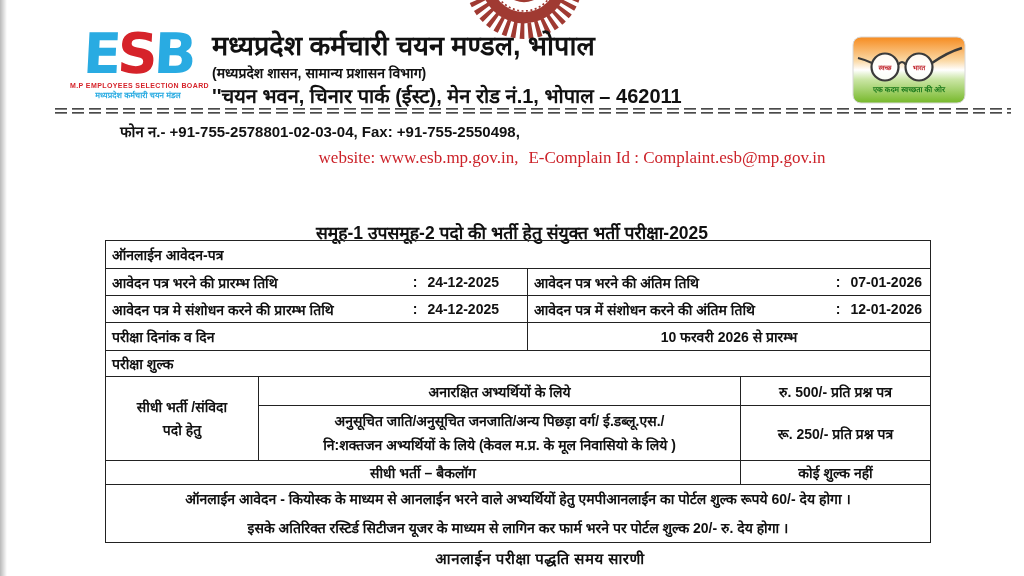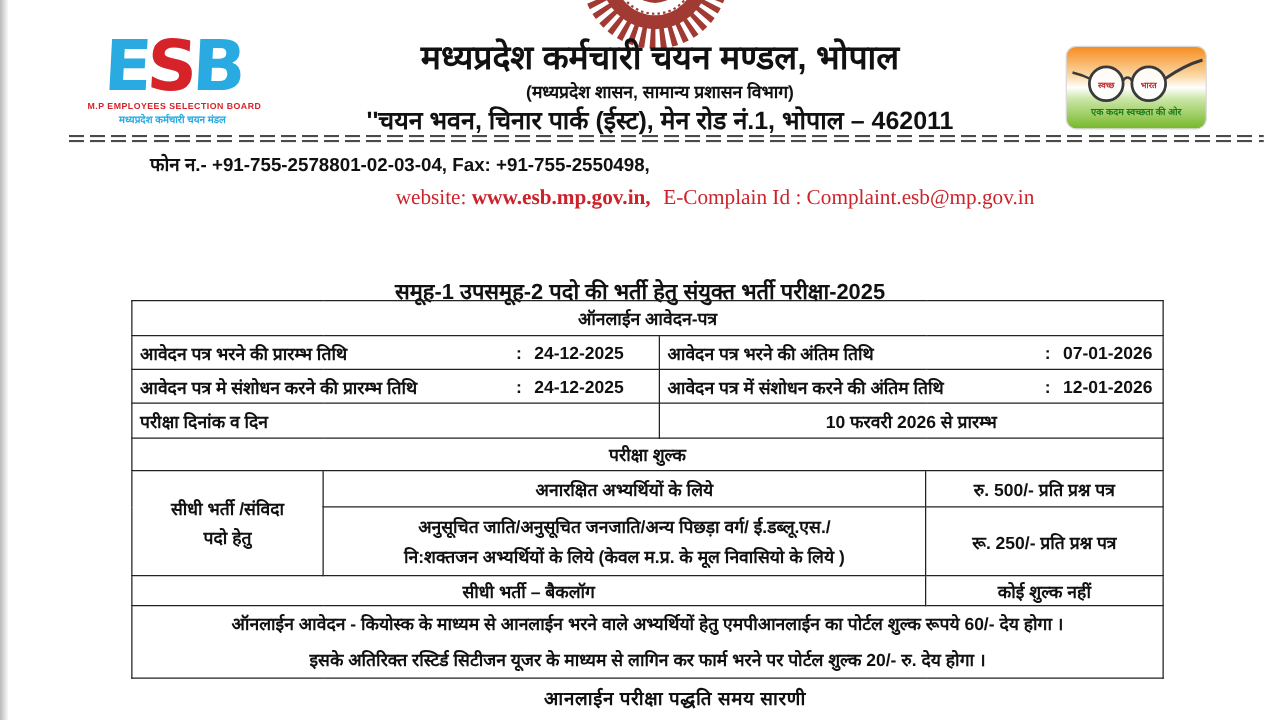--- a/index.html
+++ b/index.html
@@ -24,21 +24,21 @@
     font-size:56px; line-height:50px; font-weight:900; letter-spacing:-4px;
     transform:skewX(-3deg);
   }
   .esb-letters .blu{ color:#29ABE2; }
   .esb-letters .red{ color:#D6232A; }
   .esb-sub1{ color:#D6232A; font-size:7px; font-weight:700; letter-spacing:.4px; margin-top:3px; white-space:nowrap; }
   .esb-sub2{ color:#29ABE2; font-size:8px; font-weight:700; white-space:nowrap;text-align:center; }
 
   .emblem{ position:absolute; left:462px; top:-82px; width:124px; height:124px; z-index:1; }
 
-  .org-block{ position:absolute; left:212px; top:31px; width:632px; text-align:center; z-index:2; }
+  .org-block{ position:absolute; left:212px; top:31px; width:632px; text-align:left; z-index:2; }
   .org-name{ font-size:27px; line-height:30px; font-weight:700; white-space:nowrap; }
   .org-sub1{ font-size:14px; font-weight:700; margin-top:2px; white-space:nowrap; }
   .org-sub2{ font-size:20px; font-weight:700; white-space:nowrap; }
 
   .swachh{ position:absolute; left:852px; top:36px; z-index:2; }
 
   .dashed-sep{
     position:absolute; top:108px; left:55px; width:956px; height:6px;
     background-image:
       repeating-linear-gradient(90deg,#4a4a4a 0 12px,transparent 12px 17px),
@@ -49,38 +49,38 @@
   }
   .phone-line{
     position:absolute; top:121px; left:120px; width:904px; 
     font-size:15px; font-weight:700; white-space:nowrap;
   }
   .website-line{
     position:absolute; top:148px; left:120px; width:904px; text-align:center;
     font-family:"Liberation Serif","DejaVu Serif",serif;
     font-size:17px; color:#CC2229; white-space:nowrap;
   }
-  .website-line .url{ font-weight:700; }
+  .website-line .url{ font-weight:400; }
   .website-line .sp{ display:inline-block; width:10px; }
 
   
   .notice-title{
     position:absolute; top:220px; left:0; width:1024px; text-align:center;
     font-size:17.5px; font-weight:700; margin:0;
   }
   table.main{
     position:absolute; top:240px; left:105px; width:825px;
     border-collapse:collapse; table-layout:fixed;
   }
   table.main td{
     border:1.6px solid #222;
     font-size:14px; font-weight:600; padding:0 6px;
     overflow:hidden;
   }
-  td.sec-hdr{ text-align:center; font-weight:700; font-size:15px; height:28px; }
+  td.sec-hdr{ text-align:left; font-weight:700; font-size:15px; height:28px; }
   td.h27{ height:27px; }
   .flexcell{ display:flex; justify-content:space-between; align-items:center; gap:2px; }
   .vgroup{ display:flex; gap:10px; font-weight:700; white-space:nowrap; }
   .vgroup.padL{ padding-right:22px; }
   .vgroup.padR{ padding-right:2px; }
   td.exam-val{ text-align:center; font-weight:700; height:28px; }
   td.fee-cat{ text-align:center; height:29px; }
   td.fee-amt{ text-align:center; font-weight:700; }
   td.fee-group{ text-align:center; line-height:1.6; }
   td.fee-two{ text-align:center; height:55px; line-height:1.75; padding-top:2px; }

